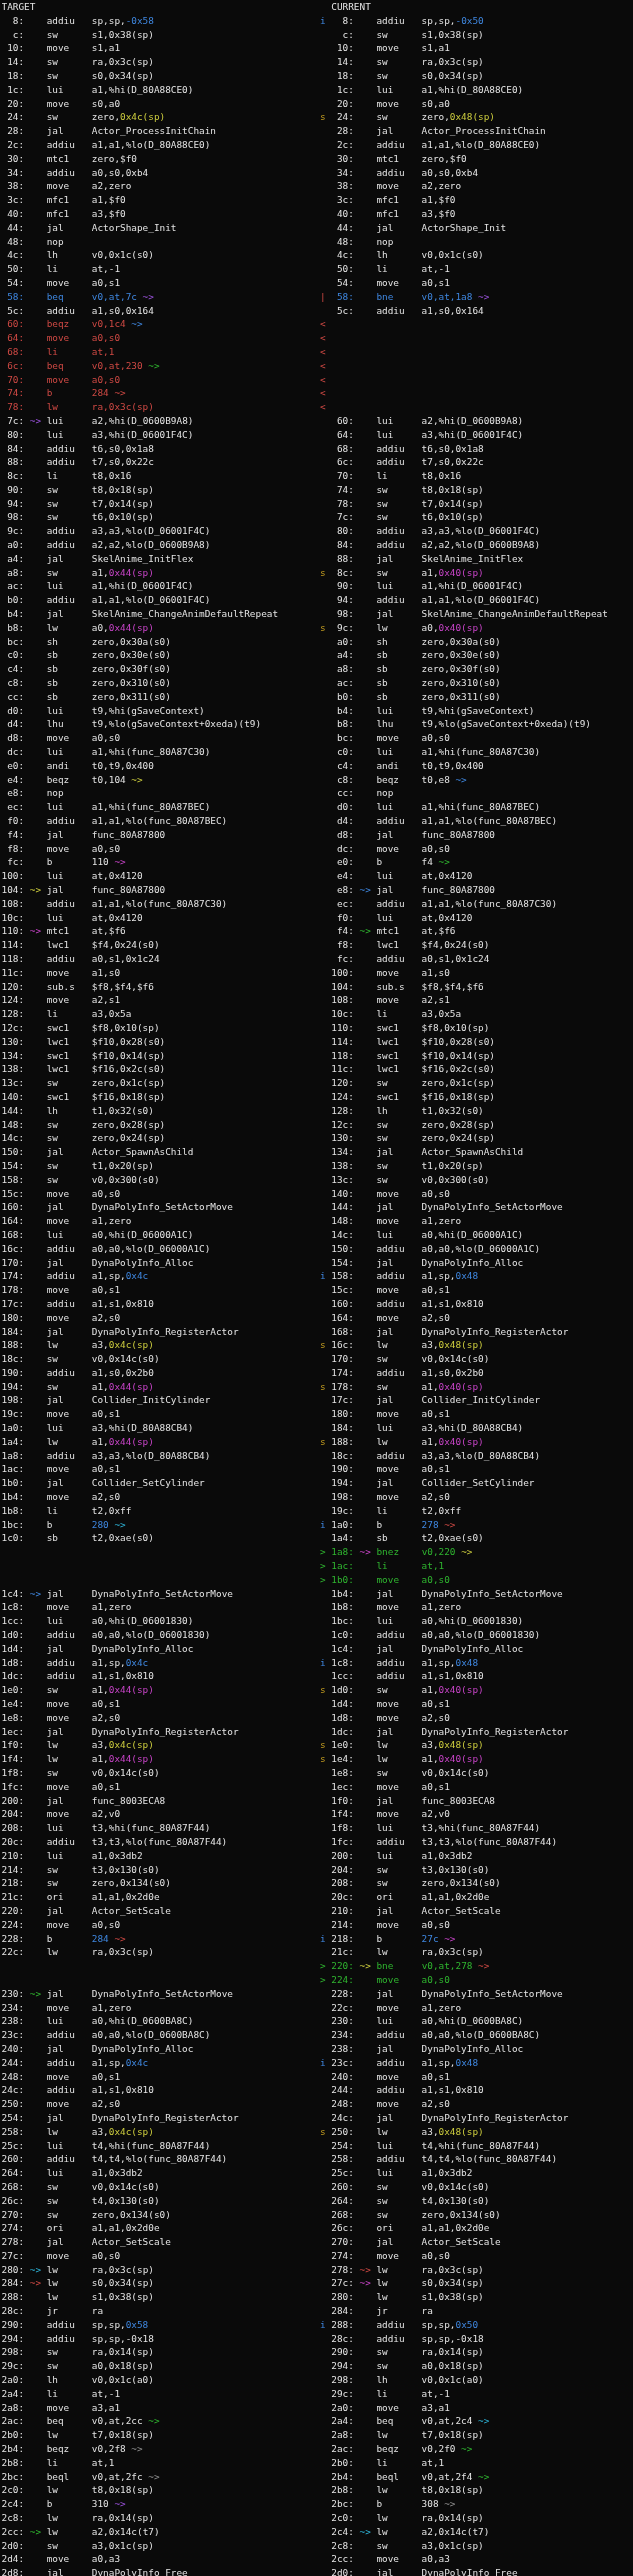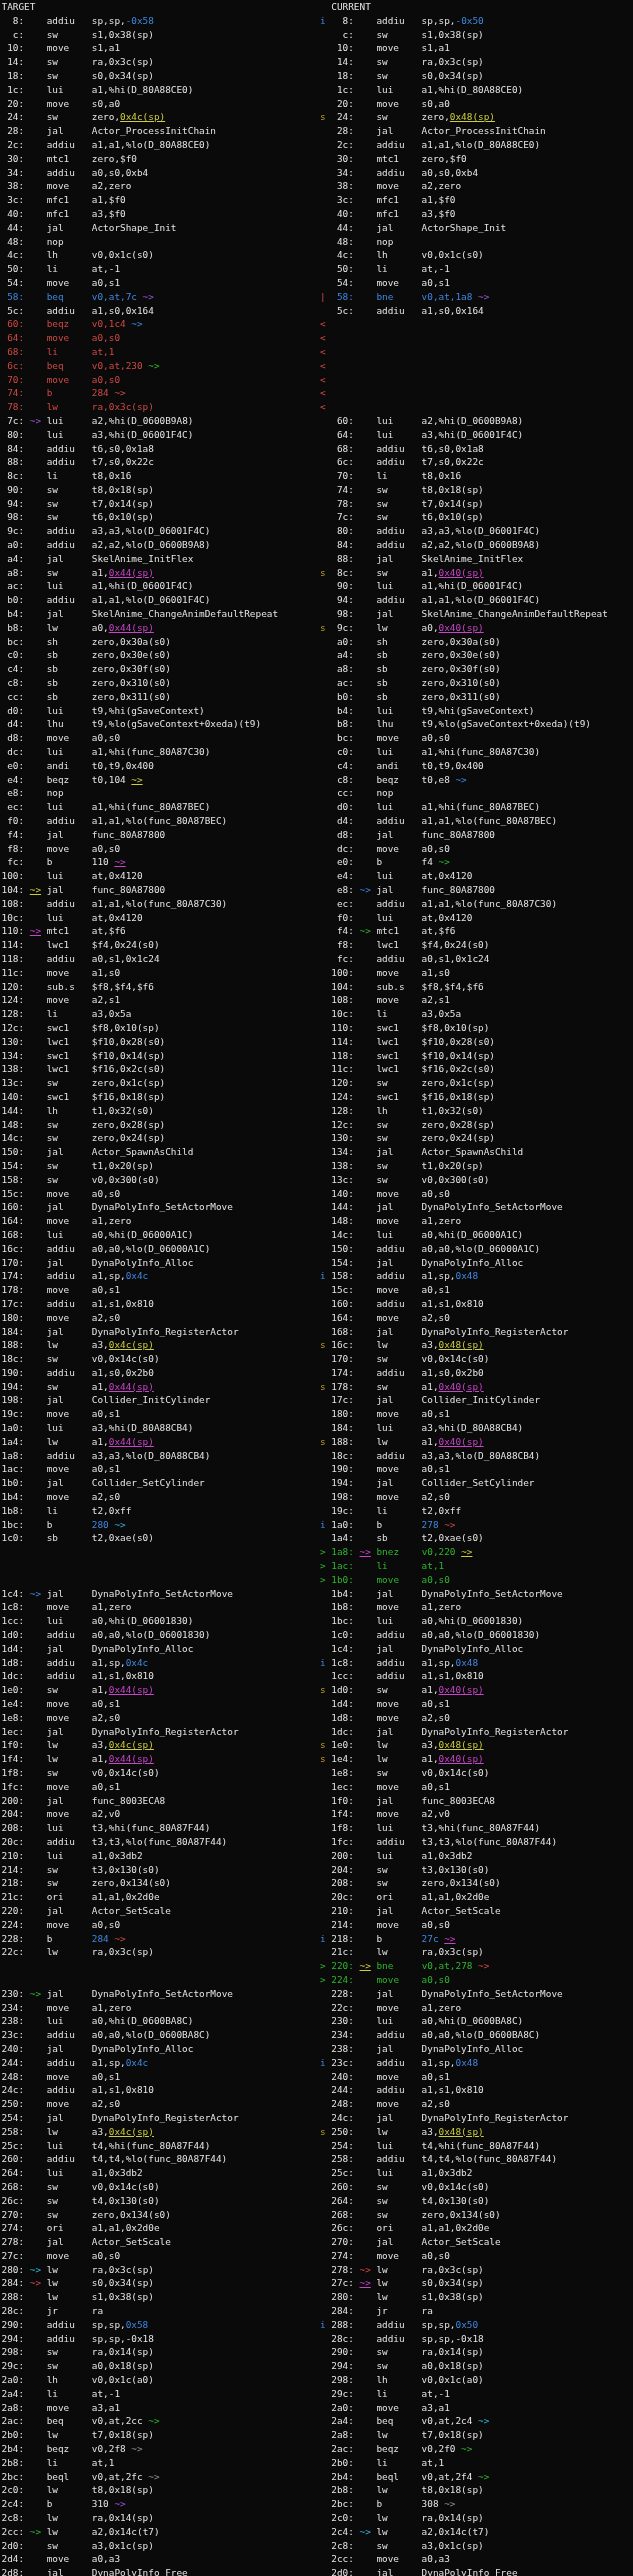--- a/index.html
+++ b/index.html
@@ -3,21 +3,21 @@
 <meta charset="utf-8">
 <style>
   html,body{margin:0;padding:0;background:#0a0a0a;}
   body{width:633px;height:2576px;overflow:hidden;position:relative;
        font-family:"DejaVu Sans Mono","Liberation Mono",monospace;}
   .col{position:absolute;top:0;white-space:pre;font-size:9.4px;line-height:13.8px;overflow:hidden;height:2578px;}
   .col-target{left:1.5px;width:317px;}
   .col-current{left:320px;width:313px;}
   .line{height:13.8px;}
   .w{color:#e4e4e4;} .r{color:#cf4944;} .g{color:#2fb52f;} .b{color:#3f87e0;}
-  .y{color:#cdcd3e;text-decoration:underline;} .m{color:#c844c8;text-decoration:underline;} .c{color:#2db4d8;} .p{color:#9a52dc;}
+  .y{color:#cdcd3e;} .m{color:#c844c8;} .c{color:#2db4d8;} .p{color:#9a52dc;}
   .o{color:#c09a20;} .gy{color:#8f8f8f;}
 </style>
 </head>
 <body>
 
 <div>
   <div class="col col-target"><div class="line"><span class="w">TARGET</span></div><div class="line"><span class="w">  8:    addiu   sp,sp,</span><span class="b">-0x58</span></div><div class="line"><span class="w">  c:    sw      s1,0x38(sp)</span></div><div class="line"><span class="w"> 10:    move    s1,a1</span></div><div class="line"><span class="w"> 14:    sw      ra,0x3c(sp)</span></div><div class="line"><span class="w"> 18:    sw      s0,0x34(sp)</span></div><div class="line"><span class="w"> 1c:    lui     a1,%hi(D_80A88CE0)</span></div><div class="line"><span class="w"> 20:    move    s0,a0</span></div><div class="line"><span class="w"> 24:    sw      zero,</span><span class="y">0x4c(sp)</span></div><div class="line"><span class="w"> 28:    jal     Actor_ProcessInitChain</span></div><div class="line"><span class="w"> 2c:    addiu   a1,a1,%lo(D_80A88CE0)</span></div><div class="line"><span class="w"> 30:    mtc1    zero,$f0</span></div><div class="line"><span class="w"> 34:    addiu   a0,s0,0xb4</span></div><div class="line"><span class="w"> 38:    move    a2,zero</span></div><div class="line"><span class="w"> 3c:    mfc1    a1,$f0</span></div><div class="line"><span class="w"> 40:    mfc1    a3,$f0</span></div><div class="line"><span class="w"> 44:    jal     ActorShape_Init</span></div><div class="line"><span class="w"> 48:    nop</span></div><div class="line"><span class="w"> 4c:    lh      v0,0x1c(s0)</span></div><div class="line"><span class="w"> 50:    li      at,-1</span></div><div class="line"><span class="w"> 54:    move    a0,s1</span></div><div class="line"><span class="b"> 58:    beq     v0,at,7c </span><span class="p">~&gt;</span></div><div class="line"><span class="w"> 5c:    addiu   a1,s0,0x164</span></div><div class="line"><span class="r"> 60:    beqz    v0,1c4 </span><span class="b">~&gt;</span></div><div class="line"><span class="r"> 64:    move    a0,s0</span></div><div class="line"><span class="r"> 68:    li      at,1</span></div><div class="line"><span class="r"> 6c:    beq     v0,at,230 </span><span class="g">~&gt;</span></div><div class="line"><span class="r"> 70:    move    a0,s0</span></div><div class="line"><span class="r"> 74:    b       284 </span><span class="r">~&gt;</span></div><div class="line"><span class="r"> 78:    lw      ra,0x3c(sp)</span></div><div class="line"><span class="w"> 7c: </span><span class="p">~&gt;</span><span class="w"> lui     a2,%hi(D_0600B9A8)</span></div><div class="line"><span class="w"> 80:    lui     a3,%hi(D_06001F4C)</span></div><div class="line"><span class="w"> 84:    addiu   t6,s0,0x1a8</span></div><div class="line"><span class="w"> 88:    addiu   t7,s0,0x22c</span></div><div class="line"><span class="w"> 8c:    li      t8,0x16</span></div><div class="line"><span class="w"> 90:    sw      t8,0x18(sp)</span></div><div class="line"><span class="w"> 94:    sw      t7,0x14(sp)</span></div><div class="line"><span class="w"> 98:    sw      t6,0x10(sp)</span></div><div class="line"><span class="w"> 9c:    addiu   a3,a3,%lo(D_06001F4C)</span></div><div class="line"><span class="w"> a0:    addiu   a2,a2,%lo(D_0600B9A8)</span></div><div class="line"><span class="w"> a4:    jal     SkelAnime_InitFlex</span></div><div class="line"><span class="w"> a8:    sw      a1,</span><span class="m">0x44(sp)</span></div><div class="line"><span class="w"> ac:    lui     a1,%hi(D_06001F4C)</span></div><div class="line"><span class="w"> b0:    addiu   a1,a1,%lo(D_06001F4C)</span></div><div class="line"><span class="w"> b4:    jal     SkelAnime_ChangeAnimDefaultRepeat</span></div><div class="line"><span class="w"> b8:    lw      a0,</span><span class="m">0x44(sp)</span></div><div class="line"><span class="w"> bc:    sh      zero,0x30a(s0)</span></div><div class="line"><span class="w"> c0:    sb      zero,0x30e(s0)</span></div><div class="line"><span class="w"> c4:    sb      zero,0x30f(s0)</span></div><div class="line"><span class="w"> c8:    sb      zero,0x310(s0)</span></div><div class="line"><span class="w"> cc:    sb      zero,0x311(s0)</span></div><div class="line"><span class="w"> d0:    lui     t9,%hi(gSaveContext)</span></div><div class="line"><span class="w"> d4:    lhu     t9,%lo(gSaveContext+0xeda)(t9)</span></div><div class="line"><span class="w"> d8:    move    a0,s0</span></div><div class="line"><span class="w"> dc:    lui     a1,%hi(func_80A87C30)</span></div><div class="line"><span class="w"> e0:    andi    t0,t9,0x400</span></div><div class="line"><span class="w"> e4:    beqz    t0,104 </span><span class="y">~&gt;</span></div><div class="line"><span class="w"> e8:    nop</span></div><div class="line"><span class="w"> ec:    lui     a1,%hi(func_80A87BEC)</span></div><div class="line"><span class="w"> f0:    addiu   a1,a1,%lo(func_80A87BEC)</span></div><div class="line"><span class="w"> f4:    jal     func_80A87800</span></div><div class="line"><span class="w"> f8:    move    a0,s0</span></div><div class="line"><span class="w"> fc:    b       110 </span><span class="m">~&gt;</span></div><div class="line"><span class="w">100:    lui     at,0x4120</span></div><div class="line"><span class="w">104: </span><span class="y">~&gt;</span><span class="w"> jal     func_80A87800</span></div><div class="line"><span class="w">108:    addiu   a1,a1,%lo(func_80A87C30)</span></div><div class="line"><span class="w">10c:    lui     at,0x4120</span></div><div class="line"><span class="w">110: </span><span class="m">~&gt;</span><span class="w"> mtc1    at,$f6</span></div><div class="line"><span class="w">114:    lwc1    $f4,0x24(s0)</span></div><div class="line"><span class="w">118:    addiu   a0,s1,0x1c24</span></div><div class="line"><span class="w">11c:    move    a1,s0</span></div><div class="line"><span class="w">120:    sub.s   $f8,$f4,$f6</span></div><div class="line"><span class="w">124:    move    a2,s1</span></div><div class="line"><span class="w">128:    li      a3,0x5a</span></div><div class="line"><span class="w">12c:    swc1    $f8,0x10(sp)</span></div><div class="line"><span class="w">130:    lwc1    $f10,0x28(s0)</span></div><div class="line"><span class="w">134:    swc1    $f10,0x14(sp)</span></div><div class="line"><span class="w">138:    lwc1    $f16,0x2c(s0)</span></div><div class="line"><span class="w">13c:    sw      zero,0x1c(sp)</span></div><div class="line"><span class="w">140:    swc1    $f16,0x18(sp)</span></div><div class="line"><span class="w">144:    lh      t1,0x32(s0)</span></div><div class="line"><span class="w">148:    sw      zero,0x28(sp)</span></div><div class="line"><span class="w">14c:    sw      zero,0x24(sp)</span></div><div class="line"><span class="w">150:    jal     Actor_SpawnAsChild</span></div><div class="line"><span class="w">154:    sw      t1,0x20(sp)</span></div><div class="line"><span class="w">158:    sw      v0,0x300(s0)</span></div><div class="line"><span class="w">15c:    move    a0,s0</span></div><div class="line"><span class="w">160:    jal     DynaPolyInfo_SetActorMove</span></div><div class="line"><span class="w">164:    move    a1,zero</span></div><div class="line"><span class="w">168:    lui     a0,%hi(D_06000A1C)</span></div><div class="line"><span class="w">16c:    addiu   a0,a0,%lo(D_06000A1C)</span></div><div class="line"><span class="w">170:    jal     DynaPolyInfo_Alloc</span></div><div class="line"><span class="w">174:    addiu   a1,sp,</span><span class="b">0x4c</span></div><div class="line"><span class="w">178:    move    a0,s1</span></div><div class="line"><span class="w">17c:    addiu   a1,s1,0x810</span></div><div class="line"><span class="w">180:    move    a2,s0</span></div><div class="line"><span class="w">184:    jal     DynaPolyInfo_RegisterActor</span></div><div class="line"><span class="w">188:    lw      a3,</span><span class="y">0x4c(sp)</span></div><div class="line"><span class="w">18c:    sw      v0,0x14c(s0)</span></div><div class="line"><span class="w">190:    addiu   a1,s0,0x2b0</span></div><div class="line"><span class="w">194:    sw      a1,</span><span class="m">0x44(sp)</span></div><div class="line"><span class="w">198:    jal     Collider_InitCylinder</span></div><div class="line"><span class="w">19c:    move    a0,s1</span></div><div class="line"><span class="w">1a0:    lui     a3,%hi(D_80A88CB4)</span></div><div class="line"><span class="w">1a4:    lw      a1,</span><span class="m">0x44(sp)</span></div><div class="line"><span class="w">1a8:    addiu   a3,a3,%lo(D_80A88CB4)</span></div><div class="line"><span class="w">1ac:    move    a0,s1</span></div><div class="line"><span class="w">1b0:    jal     Collider_SetCylinder</span></div><div class="line"><span class="w">1b4:    move    a2,s0</span></div><div class="line"><span class="w">1b8:    li      t2,0xff</span></div><div class="line"><span class="w">1bc:    b       </span><span class="b">280</span><span class="w"> </span><span class="c">~&gt;</span></div><div class="line"><span class="w">1c0:    sb      t2,0xae(s0)</span></div><div class="line">&nbsp;</div><div class="line">&nbsp;</div><div class="line">&nbsp;</div><div class="line"><span class="w">1c4: </span><span class="b">~&gt;</span><span class="w"> jal     DynaPolyInfo_SetActorMove</span></div><div class="line"><span class="w">1c8:    move    a1,zero</span></div><div class="line"><span class="w">1cc:    lui     a0,%hi(D_06001830)</span></div><div class="line"><span class="w">1d0:    addiu   a0,a0,%lo(D_06001830)</span></div><div class="line"><span class="w">1d4:    jal     DynaPolyInfo_Alloc</span></div><div class="line"><span class="w">1d8:    addiu   a1,sp,</span><span class="b">0x4c</span></div><div class="line"><span class="w">1dc:    addiu   a1,s1,0x810</span></div><div class="line"><span class="w">1e0:    sw      a1,</span><span class="m">0x44(sp)</span></div><div class="line"><span class="w">1e4:    move    a0,s1</span></div><div class="line"><span class="w">1e8:    move    a2,s0</span></div><div class="line"><span class="w">1ec:    jal     DynaPolyInfo_RegisterActor</span></div><div class="line"><span class="w">1f0:    lw      a3,</span><span class="y">0x4c(sp)</span></div><div class="line"><span class="w">1f4:    lw      a1,</span><span class="m">0x44(sp)</span></div><div class="line"><span class="w">1f8:    sw      v0,0x14c(s0)</span></div><div class="line"><span class="w">1fc:    move    a0,s1</span></div><div class="line"><span class="w">200:    jal     func_8003ECA8</span></div><div class="line"><span class="w">204:    move    a2,v0</span></div><div class="line"><span class="w">208:    lui     t3,%hi(func_80A87F44)</span></div><div class="line"><span class="w">20c:    addiu   t3,t3,%lo(func_80A87F44)</span></div><div class="line"><span class="w">210:    lui     a1,0x3db2</span></div><div class="line"><span class="w">214:    sw      t3,0x130(s0)</span></div><div class="line"><span class="w">218:    sw      zero,0x134(s0)</span></div><div class="line"><span class="w">21c:    ori     a1,a1,0x2d0e</span></div><div class="line"><span class="w">220:    jal     Actor_SetScale</span></div><div class="line"><span class="w">224:    move    a0,s0</span></div><div class="line"><span class="w">228:    b       </span><span class="b">284</span><span class="w"> </span><span class="r">~&gt;</span></div><div class="line"><span class="w">22c:    lw      ra,0x3c(sp)</span></div><div class="line">&nbsp;</div><div class="line">&nbsp;</div><div class="line"><span class="w">230: </span><span class="g">~&gt;</span><span class="w"> jal     DynaPolyInfo_SetActorMove</span></div><div class="line"><span class="w">234:    move    a1,zero</span></div><div class="line"><span class="w">238:    lui     a0,%hi(D_0600BA8C)</span></div><div class="line"><span class="w">23c:    addiu   a0,a0,%lo(D_0600BA8C)</span></div><div class="line"><span class="w">240:    jal     DynaPolyInfo_Alloc</span></div><div class="line"><span class="w">244:    addiu   a1,sp,</span><span class="b">0x4c</span></div><div class="line"><span class="w">248:    move    a0,s1</span></div><div class="line"><span class="w">24c:    addiu   a1,s1,0x810</span></div><div class="line"><span class="w">250:    move    a2,s0</span></div><div class="line"><span class="w">254:    jal     DynaPolyInfo_RegisterActor</span></div><div class="line"><span class="w">258:    lw      a3,</span><span class="y">0x4c(sp)</span></div><div class="line"><span class="w">25c:    lui     t4,%hi(func_80A87F44)</span></div><div class="line"><span class="w">260:    addiu   t4,t4,%lo(func_80A87F44)</span></div><div class="line"><span class="w">264:    lui     a1,0x3db2</span></div><div class="line"><span class="w">268:    sw      v0,0x14c(s0)</span></div><div class="line"><span class="w">26c:    sw      t4,0x130(s0)</span></div><div class="line"><span class="w">270:    sw      zero,0x134(s0)</span></div><div class="line"><span class="w">274:    ori     a1,a1,0x2d0e</span></div><div class="line"><span class="w">278:    jal     Actor_SetScale</span></div><div class="line"><span class="w">27c:    move    a0,s0</span></div><div class="line"><span class="w">280: </span><span class="c">~&gt;</span><span class="w"> lw      ra,0x3c(sp)</span></div><div class="line"><span class="w">284: </span><span class="r">~&gt;</span><span class="w"> lw      s0,0x34(sp)</span></div><div class="line"><span class="w">288:    lw      s1,0x38(sp)</span></div><div class="line"><span class="w">28c:    jr      ra</span></div><div class="line"><span class="w">290:    addiu   sp,sp,</span><span class="b">0x58</span></div><div class="line"><span class="w">294:    addiu   sp,sp,-0x18</span></div><div class="line"><span class="w">298:    sw      ra,0x14(sp)</span></div><div class="line"><span class="w">29c:    sw      a0,0x18(sp)</span></div><div class="line"><span class="w">2a0:    lh      v0,0x1c(a0)</span></div><div class="line"><span class="w">2a4:    li      at,-1</span></div><div class="line"><span class="w">2a8:    move    a3,a1</span></div><div class="line"><span class="w">2ac:    beq     v0,at,2cc </span><span class="g">~&gt;</span></div><div class="line"><span class="w">2b0:    lw      t7,0x18(sp)</span></div><div class="line"><span class="w">2b4:    beqz    v0,2f8 </span><span class="gy">~&gt;</span></div><div class="line"><span class="w">2b8:    li      at,1</span></div><div class="line"><span class="w">2bc:    beql    v0,at,2fc </span><span class="gy">~&gt;</span></div><div class="line"><span class="w">2c0:    lw      t8,0x18(sp)</span></div><div class="line"><span class="w">2c4:    b       310 </span><span class="p">~&gt;</span></div><div class="line"><span class="w">2c8:    lw      ra,0x14(sp)</span></div><div class="line"><span class="w">2cc: </span><span class="g">~&gt;</span><span class="w"> lw      a2,0x14c(t7)</span></div><div class="line"><span class="w">2d0:    sw      a3,0x1c(sp)</span></div><div class="line"><span class="w">2d4:    move    a0,a3</span></div><div class="line"><span class="w">2d8:    jal     DynaPolyInfo_Free</span></div></div>
   <div class="col col-current"><div class="line"><span class="w">  CURRENT</span></div><div class="line"><span class="b">i </span><span class="w">  8:    addiu   sp,sp,</span><span class="b">-0x50</span></div><div class="line"><span class="w">    c:    sw      s1,0x38(sp)</span></div><div class="line"><span class="w">   10:    move    s1,a1</span></div><div class="line"><span class="w">   14:    sw      ra,0x3c(sp)</span></div><div class="line"><span class="w">   18:    sw      s0,0x34(sp)</span></div><div class="line"><span class="w">   1c:    lui     a1,%hi(D_80A88CE0)</span></div><div class="line"><span class="w">   20:    move    s0,a0</span></div><div class="line"><span class="o">s </span><span class="w"> 24:    sw      zero,</span><span class="y">0x48(sp)</span></div><div class="line"><span class="w">   28:    jal     Actor_ProcessInitChain</span></div><div class="line"><span class="w">   2c:    addiu   a1,a1,%lo(D_80A88CE0)</span></div><div class="line"><span class="w">   30:    mtc1    zero,$f0</span></div><div class="line"><span class="w">   34:    addiu   a0,s0,0xb4</span></div><div class="line"><span class="w">   38:    move    a2,zero</span></div><div class="line"><span class="w">   3c:    mfc1    a1,$f0</span></div><div class="line"><span class="w">   40:    mfc1    a3,$f0</span></div><div class="line"><span class="w">   44:    jal     ActorShape_Init</span></div><div class="line"><span class="w">   48:    nop</span></div><div class="line"><span class="w">   4c:    lh      v0,0x1c(s0)</span></div><div class="line"><span class="w">   50:    li      at,-1</span></div><div class="line"><span class="w">   54:    move    a0,s1</span></div><div class="line"><span class="r">| </span><span class="b"> 58:    bne     v0,at,1a8 </span><span class="p">~&gt;</span></div><div class="line"><span class="w">   5c:    addiu   a1,s0,0x164</span></div><div class="line"><span class="r">&lt;</span></div><div class="line"><span class="r">&lt;</span></div><div class="line"><span class="r">&lt;</span></div><div class="line"><span class="r">&lt;</span></div><div class="line"><span class="r">&lt;</span></div><div class="line"><span class="r">&lt;</span></div><div class="line"><span class="r">&lt;</span></div><div class="line"><span class="w">   60:    lui     a2,%hi(D_0600B9A8)</span></div><div class="line"><span class="w">   64:    lui     a3,%hi(D_06001F4C)</span></div><div class="line"><span class="w">   68:    addiu   t6,s0,0x1a8</span></div><div class="line"><span class="w">   6c:    addiu   t7,s0,0x22c</span></div><div class="line"><span class="w">   70:    li      t8,0x16</span></div><div class="line"><span class="w">   74:    sw      t8,0x18(sp)</span></div><div class="line"><span class="w">   78:    sw      t7,0x14(sp)</span></div><div class="line"><span class="w">   7c:    sw      t6,0x10(sp)</span></div><div class="line"><span class="w">   80:    addiu   a3,a3,%lo(D_06001F4C)</span></div><div class="line"><span class="w">   84:    addiu   a2,a2,%lo(D_0600B9A8)</span></div><div class="line"><span class="w">   88:    jal     SkelAnime_InitFlex</span></div><div class="line"><span class="o">s </span><span class="w"> 8c:    sw      a1,</span><span class="m">0x40(sp)</span></div><div class="line"><span class="w">   90:    lui     a1,%hi(D_06001F4C)</span></div><div class="line"><span class="w">   94:    addiu   a1,a1,%lo(D_06001F4C)</span></div><div class="line"><span class="w">   98:    jal     SkelAnime_ChangeAnimDefaultRepeat</span></div><div class="line"><span class="o">s </span><span class="w"> 9c:    lw      a0,</span><span class="m">0x40(sp)</span></div><div class="line"><span class="w">   a0:    sh      zero,0x30a(s0)</span></div><div class="line"><span class="w">   a4:    sb      zero,0x30e(s0)</span></div><div class="line"><span class="w">   a8:    sb      zero,0x30f(s0)</span></div><div class="line"><span class="w">   ac:    sb      zero,0x310(s0)</span></div><div class="line"><span class="w">   b0:    sb      zero,0x311(s0)</span></div><div class="line"><span class="w">   b4:    lui     t9,%hi(gSaveContext)</span></div><div class="line"><span class="w">   b8:    lhu     t9,%lo(gSaveContext+0xeda)(t9)</span></div><div class="line"><span class="w">   bc:    move    a0,s0</span></div><div class="line"><span class="w">   c0:    lui     a1,%hi(func_80A87C30)</span></div><div class="line"><span class="w">   c4:    andi    t0,t9,0x400</span></div><div class="line"><span class="w">   c8:    beqz    t0,e8 </span><span class="b">~&gt;</span></div><div class="line"><span class="w">   cc:    nop</span></div><div class="line"><span class="w">   d0:    lui     a1,%hi(func_80A87BEC)</span></div><div class="line"><span class="w">   d4:    addiu   a1,a1,%lo(func_80A87BEC)</span></div><div class="line"><span class="w">   d8:    jal     func_80A87800</span></div><div class="line"><span class="w">   dc:    move    a0,s0</span></div><div class="line"><span class="w">   e0:    b       f4 </span><span class="g">~&gt;</span></div><div class="line"><span class="w">   e4:    lui     at,0x4120</span></div><div class="line"><span class="w">   e8: </span><span class="b">~&gt;</span><span class="w"> jal     func_80A87800</span></div><div class="line"><span class="w">   ec:    addiu   a1,a1,%lo(func_80A87C30)</span></div><div class="line"><span class="w">   f0:    lui     at,0x4120</span></div><div class="line"><span class="w">   f4: </span><span class="g">~&gt;</span><span class="w"> mtc1    at,$f6</span></div><div class="line"><span class="w">   f8:    lwc1    $f4,0x24(s0)</span></div><div class="line"><span class="w">   fc:    addiu   a0,s1,0x1c24</span></div><div class="line"><span class="w">  100:    move    a1,s0</span></div><div class="line"><span class="w">  104:    sub.s   $f8,$f4,$f6</span></div><div class="line"><span class="w">  108:    move    a2,s1</span></div><div class="line"><span class="w">  10c:    li      a3,0x5a</span></div><div class="line"><span class="w">  110:    swc1    $f8,0x10(sp)</span></div><div class="line"><span class="w">  114:    lwc1    $f10,0x28(s0)</span></div><div class="line"><span class="w">  118:    swc1    $f10,0x14(sp)</span></div><div class="line"><span class="w">  11c:    lwc1    $f16,0x2c(s0)</span></div><div class="line"><span class="w">  120:    sw      zero,0x1c(sp)</span></div><div class="line"><span class="w">  124:    swc1    $f16,0x18(sp)</span></div><div class="line"><span class="w">  128:    lh      t1,0x32(s0)</span></div><div class="line"><span class="w">  12c:    sw      zero,0x28(sp)</span></div><div class="line"><span class="w">  130:    sw      zero,0x24(sp)</span></div><div class="line"><span class="w">  134:    jal     Actor_SpawnAsChild</span></div><div class="line"><span class="w">  138:    sw      t1,0x20(sp)</span></div><div class="line"><span class="w">  13c:    sw      v0,0x300(s0)</span></div><div class="line"><span class="w">  140:    move    a0,s0</span></div><div class="line"><span class="w">  144:    jal     DynaPolyInfo_SetActorMove</span></div><div class="line"><span class="w">  148:    move    a1,zero</span></div><div class="line"><span class="w">  14c:    lui     a0,%hi(D_06000A1C)</span></div><div class="line"><span class="w">  150:    addiu   a0,a0,%lo(D_06000A1C)</span></div><div class="line"><span class="w">  154:    jal     DynaPolyInfo_Alloc</span></div><div class="line"><span class="b">i </span><span class="w">158:    addiu   a1,sp,</span><span class="b">0x48</span></div><div class="line"><span class="w">  15c:    move    a0,s1</span></div><div class="line"><span class="w">  160:    addiu   a1,s1,0x810</span></div><div class="line"><span class="w">  164:    move    a2,s0</span></div><div class="line"><span class="w">  168:    jal     DynaPolyInfo_RegisterActor</span></div><div class="line"><span class="o">s </span><span class="w">16c:    lw      a3,</span><span class="y">0x48(sp)</span></div><div class="line"><span class="w">  170:    sw      v0,0x14c(s0)</span></div><div class="line"><span class="w">  174:    addiu   a1,s0,0x2b0</span></div><div class="line"><span class="o">s </span><span class="w">178:    sw      a1,</span><span class="m">0x40(sp)</span></div><div class="line"><span class="w">  17c:    jal     Collider_InitCylinder</span></div><div class="line"><span class="w">  180:    move    a0,s1</span></div><div class="line"><span class="w">  184:    lui     a3,%hi(D_80A88CB4)</span></div><div class="line"><span class="o">s </span><span class="w">188:    lw      a1,</span><span class="m">0x40(sp)</span></div><div class="line"><span class="w">  18c:    addiu   a3,a3,%lo(D_80A88CB4)</span></div><div class="line"><span class="w">  190:    move    a0,s1</span></div><div class="line"><span class="w">  194:    jal     Collider_SetCylinder</span></div><div class="line"><span class="w">  198:    move    a2,s0</span></div><div class="line"><span class="w">  19c:    li      t2,0xff</span></div><div class="line"><span class="b">i </span><span class="w">1a0:    b       </span><span class="b">278</span><span class="w"> </span><span class="r">~&gt;</span></div><div class="line"><span class="w">  1a4:    sb      t2,0xae(s0)</span></div><div class="line"><span class="g">&gt; </span><span class="g">1a8: </span><span class="m">~&gt;</span><span class="g"> bnez    v0,220 </span><span class="y">~&gt;</span></div><div class="line"><span class="g">&gt; </span><span class="g">1ac:    li      at,1</span></div><div class="line"><span class="g">&gt; </span><span class="g">1b0:    move    a0,s0</span></div><div class="line"><span class="w">  1b4:    jal     DynaPolyInfo_SetActorMove</span></div><div class="line"><span class="w">  1b8:    move    a1,zero</span></div><div class="line"><span class="w">  1bc:    lui     a0,%hi(D_06001830)</span></div><div class="line"><span class="w">  1c0:    addiu   a0,a0,%lo(D_06001830)</span></div><div class="line"><span class="w">  1c4:    jal     DynaPolyInfo_Alloc</span></div><div class="line"><span class="b">i </span><span class="w">1c8:    addiu   a1,sp,</span><span class="b">0x48</span></div><div class="line"><span class="w">  1cc:    addiu   a1,s1,0x810</span></div><div class="line"><span class="o">s </span><span class="w">1d0:    sw      a1,</span><span class="m">0x40(sp)</span></div><div class="line"><span class="w">  1d4:    move    a0,s1</span></div><div class="line"><span class="w">  1d8:    move    a2,s0</span></div><div class="line"><span class="w">  1dc:    jal     DynaPolyInfo_RegisterActor</span></div><div class="line"><span class="o">s </span><span class="w">1e0:    lw      a3,</span><span class="y">0x48(sp)</span></div><div class="line"><span class="o">s </span><span class="w">1e4:    lw      a1,</span><span class="m">0x40(sp)</span></div><div class="line"><span class="w">  1e8:    sw      v0,0x14c(s0)</span></div><div class="line"><span class="w">  1ec:    move    a0,s1</span></div><div class="line"><span class="w">  1f0:    jal     func_8003ECA8</span></div><div class="line"><span class="w">  1f4:    move    a2,v0</span></div><div class="line"><span class="w">  1f8:    lui     t3,%hi(func_80A87F44)</span></div><div class="line"><span class="w">  1fc:    addiu   t3,t3,%lo(func_80A87F44)</span></div><div class="line"><span class="w">  200:    lui     a1,0x3db2</span></div><div class="line"><span class="w">  204:    sw      t3,0x130(s0)</span></div><div class="line"><span class="w">  208:    sw      zero,0x134(s0)</span></div><div class="line"><span class="w">  20c:    ori     a1,a1,0x2d0e</span></div><div class="line"><span class="w">  210:    jal     Actor_SetScale</span></div><div class="line"><span class="w">  214:    move    a0,s0</span></div><div class="line"><span class="b">i </span><span class="w">218:    b       </span><span class="b">27c</span><span class="w"> </span><span class="m">~&gt;</span></div><div class="line"><span class="w">  21c:    lw      ra,0x3c(sp)</span></div><div class="line"><span class="g">&gt; </span><span class="g">220: </span><span class="y">~&gt;</span><span class="g"> bne     v0,at,278 </span><span class="r">~&gt;</span></div><div class="line"><span class="g">&gt; </span><span class="g">224:    move    a0,s0</span></div><div class="line"><span class="w">  228:    jal     DynaPolyInfo_SetActorMove</span></div><div class="line"><span class="w">  22c:    move    a1,zero</span></div><div class="line"><span class="w">  230:    lui     a0,%hi(D_0600BA8C)</span></div><div class="line"><span class="w">  234:    addiu   a0,a0,%lo(D_0600BA8C)</span></div><div class="line"><span class="w">  238:    jal     DynaPolyInfo_Alloc</span></div><div class="line"><span class="b">i </span><span class="w">23c:    addiu   a1,sp,</span><span class="b">0x48</span></div><div class="line"><span class="w">  240:    move    a0,s1</span></div><div class="line"><span class="w">  244:    addiu   a1,s1,0x810</span></div><div class="line"><span class="w">  248:    move    a2,s0</span></div><div class="line"><span class="w">  24c:    jal     DynaPolyInfo_RegisterActor</span></div><div class="line"><span class="o">s </span><span class="w">250:    lw      a3,</span><span class="y">0x48(sp)</span></div><div class="line"><span class="w">  254:    lui     t4,%hi(func_80A87F44)</span></div><div class="line"><span class="w">  258:    addiu   t4,t4,%lo(func_80A87F44)</span></div><div class="line"><span class="w">  25c:    lui     a1,0x3db2</span></div><div class="line"><span class="w">  260:    sw      v0,0x14c(s0)</span></div><div class="line"><span class="w">  264:    sw      t4,0x130(s0)</span></div><div class="line"><span class="w">  268:    sw      zero,0x134(s0)</span></div><div class="line"><span class="w">  26c:    ori     a1,a1,0x2d0e</span></div><div class="line"><span class="w">  270:    jal     Actor_SetScale</span></div><div class="line"><span class="w">  274:    move    a0,s0</span></div><div class="line"><span class="w">  278: </span><span class="r">~&gt;</span><span class="w"> lw      ra,0x3c(sp)</span></div><div class="line"><span class="w">  27c: </span><span class="m">~&gt;</span><span class="w"> lw      s0,0x34(sp)</span></div><div class="line"><span class="w">  280:    lw      s1,0x38(sp)</span></div><div class="line"><span class="w">  284:    jr      ra</span></div><div class="line"><span class="b">i </span><span class="w">288:    addiu   sp,sp,</span><span class="b">0x50</span></div><div class="line"><span class="w">  28c:    addiu   sp,sp,-0x18</span></div><div class="line"><span class="w">  290:    sw      ra,0x14(sp)</span></div><div class="line"><span class="w">  294:    sw      a0,0x18(sp)</span></div><div class="line"><span class="w">  298:    lh      v0,0x1c(a0)</span></div><div class="line"><span class="w">  29c:    li      at,-1</span></div><div class="line"><span class="w">  2a0:    move    a3,a1</span></div><div class="line"><span class="w">  2a4:    beq     v0,at,2c4 </span><span class="c">~&gt;</span></div><div class="line"><span class="w">  2a8:    lw      t7,0x18(sp)</span></div><div class="line"><span class="w">  2ac:    beqz    v0,2f0 </span><span class="g">~&gt;</span></div><div class="line"><span class="w">  2b0:    li      at,1</span></div><div class="line"><span class="w">  2b4:    beql    v0,at,2f4 </span><span class="g">~&gt;</span></div><div class="line"><span class="w">  2b8:    lw      t8,0x18(sp)</span></div><div class="line"><span class="w">  2bc:    b       308 </span><span class="gy">~&gt;</span></div><div class="line"><span class="w">  2c0:    lw      ra,0x14(sp)</span></div><div class="line"><span class="w">  2c4: </span><span class="c">~&gt;</span><span class="w"> lw      a2,0x14c(t7)</span></div><div class="line"><span class="w">  2c8:    sw      a3,0x1c(sp)</span></div><div class="line"><span class="w">  2cc:    move    a0,a3</span></div><div class="line"><span class="w">  2d0:    jal     DynaPolyInfo_Free</span></div></div>
 </div>
 

